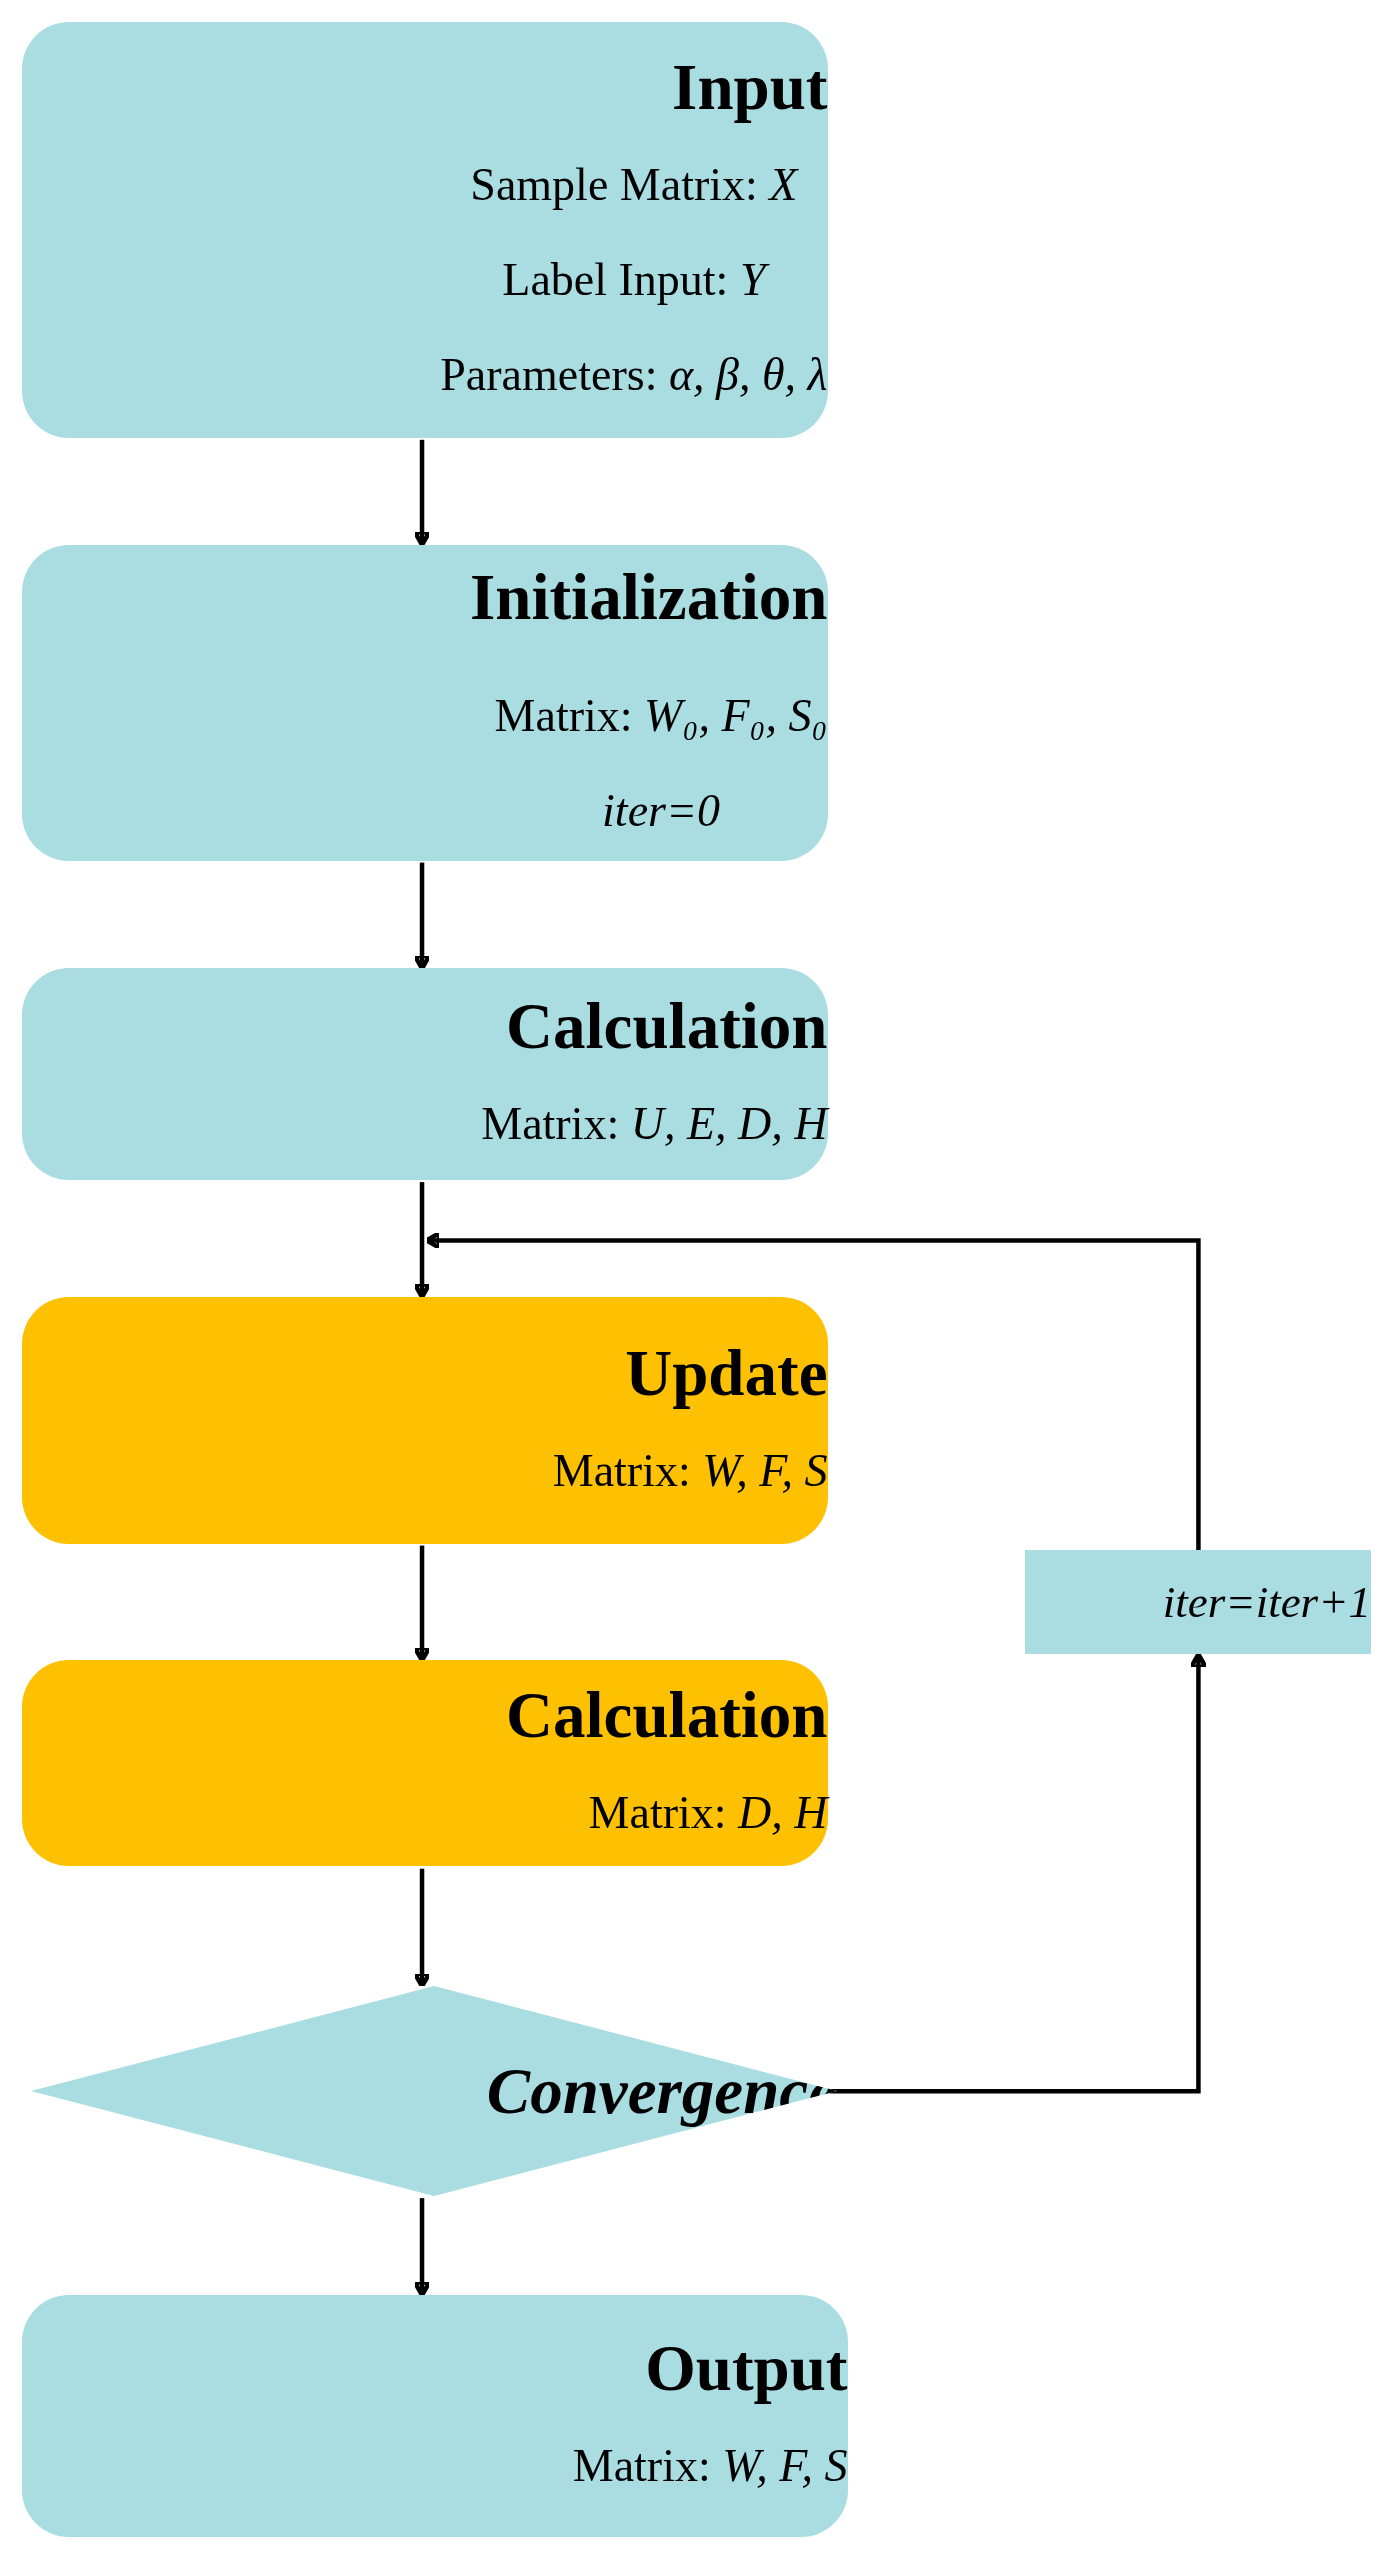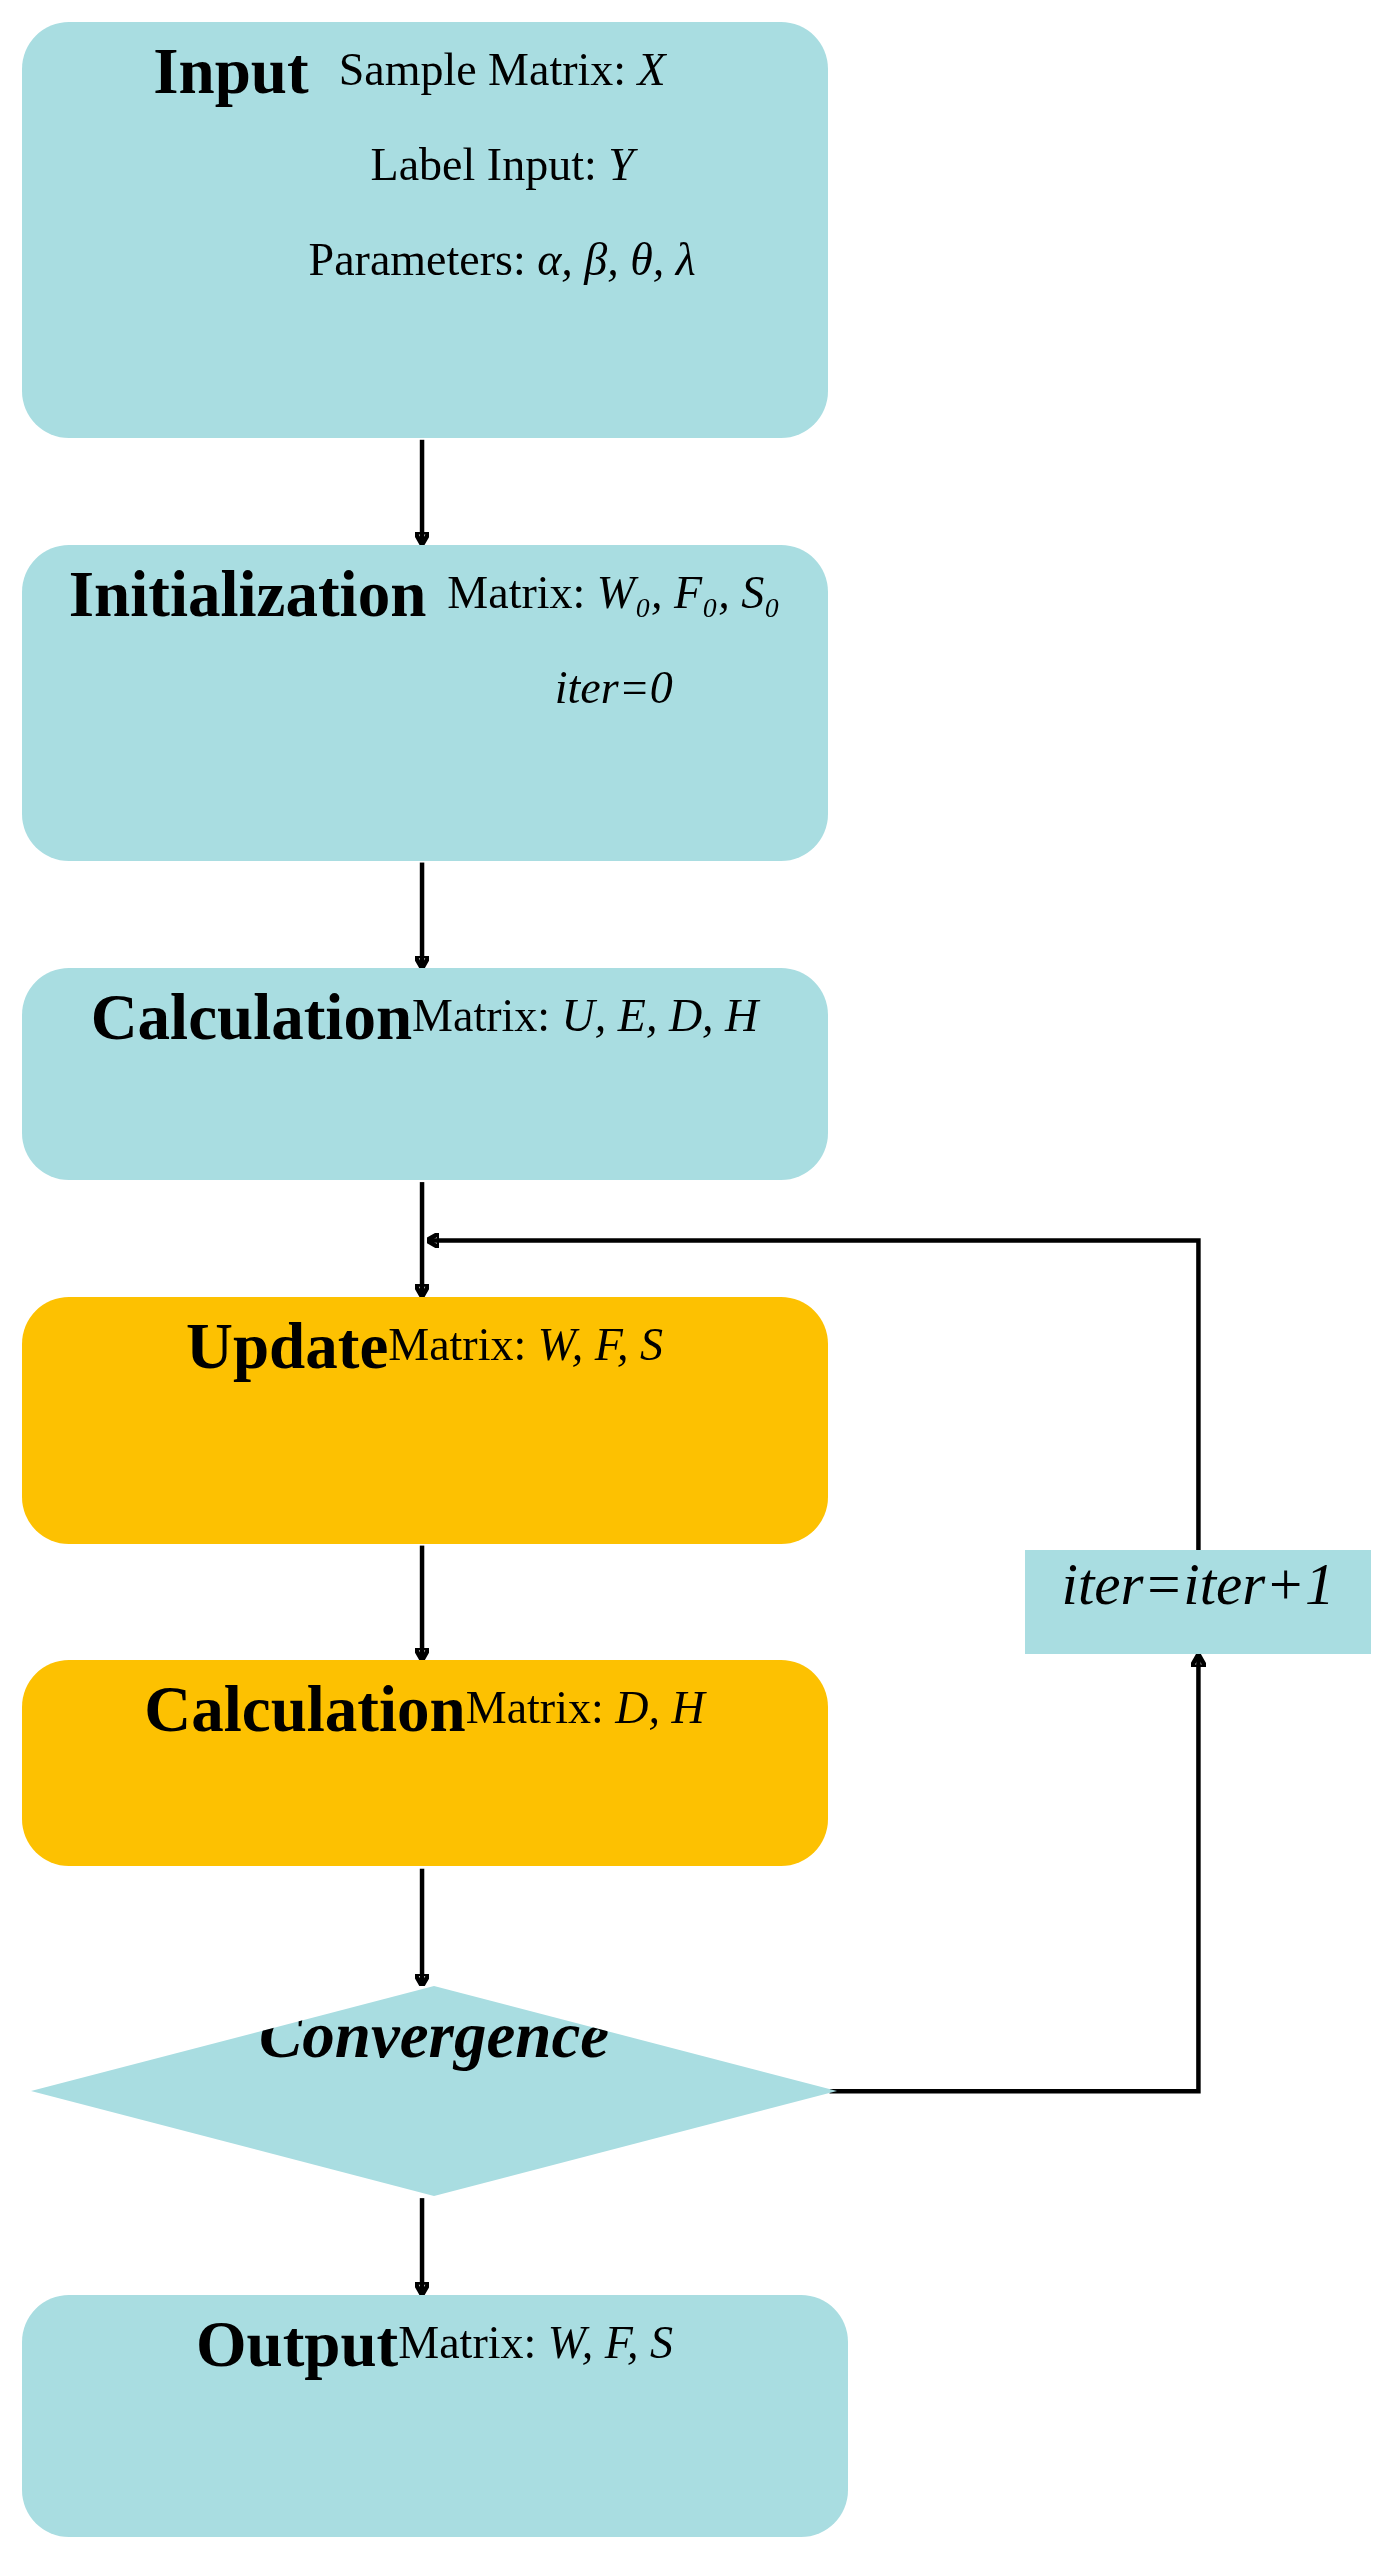--- a/index.html
+++ b/index.html
@@ -9,39 +9,39 @@
   }
   html,body{margin:0;padding:0;}
   body{
     width:1388px;height:2576px;position:relative;background:#ffffff;
     font-family:"Liberation Serif","DejaVu Serif",serif;color:var(--ink);
     overflow:hidden;
   }
   #connector-layer{position:absolute;left:0;top:0;width:1388px;height:2576px;z-index:0;}
   #connector-layer path{stroke:var(--ink);stroke-width:5;fill:none;}
   .node{
-    position:absolute;z-index:1;display:flex;flex-direction:row;
-    align-items:flex-start;justify-content:center;text-align:center;
+    position:absolute;z-index:1;display:flex;flex-direction:column;
+    align-items:flex-end;justify-content:center;text-align:center;
   }
   .rounded{border-radius:47px;}
   .cyan{background:var(--cyan);}
   .orange{background:var(--orange);}
   .node-title{font-weight:bold;font-size:65px;line-height:99px;white-space:nowrap;}
   .node-line{font-size:46px;line-height:95px;white-space:nowrap;}
   .math{font-style:italic;}
   .upright{font-style:normal;}
   #node-input        {left:21.5px;  top:21.5px;   width:806px; height:416px;}
   #node-initialization{left:21.5px; top:545px;  width:806px; height:316px;gap:21px;}
   #node-calculation-1{left:21.5px;  top:968px; width:806px; height:212px;}
   #node-update       {left:21.5px;  top:1297px; width:806px; height:247px;}
   #node-calculation-2{left:21.5px;  top:1660px; width:806px; height:206px;}
   #node-convergence  {left:31px;  top:1986px; width:806px; height:210px;
     clip-path:polygon(50% 0%,100% 50%,50% 100%,0% 50%);font-style:italic;}
   #node-output       {left:21.5px;  top:2295px; width:826px; height:242px;}
-  #node-iter         {left:1025px;top:1550px; width:346px; height:104px;font-size:59px;}
+  #node-iter         {left:1025px;top:1550px; width:346px; height:104px;font-size:45px;}
 </style>
 </head>
 <body style="background: rgb(255, 255, 255);">
 
 <svg id="connector-layer" width="1388" height="2576" viewBox="0 0 1546 2870" xmlns="http://www.w3.org/2000/svg">
   <defs>
     <marker id="arrowhead" markerWidth="14" markerHeight="16" refX="11" refY="8" orient="auto" markerUnits="userSpaceOnUse">
       <path d="M0 0 L14 8 L0 16 Z" fill="#000000" stroke="none"></path>
     </marker>
   </defs>

